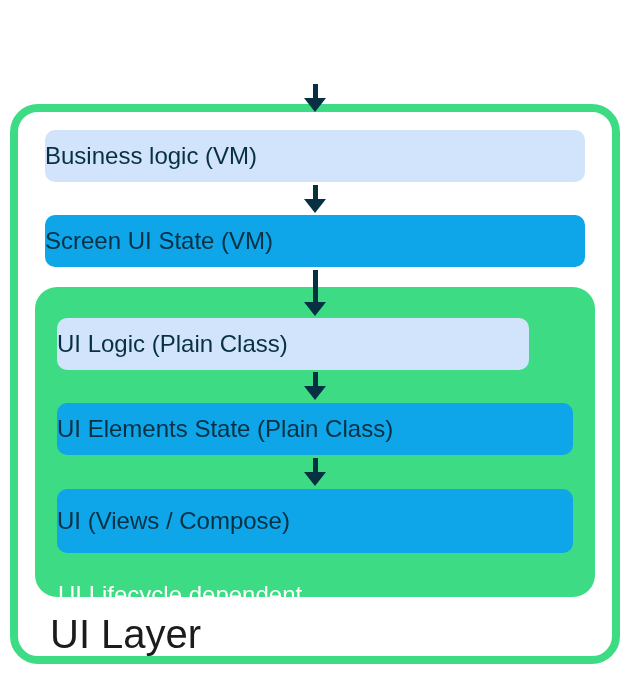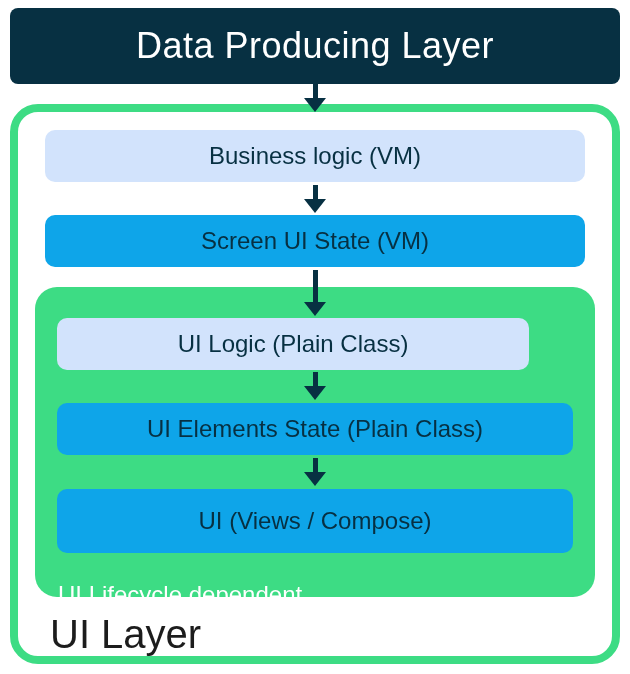--- a/index.html
+++ b/index.html
@@ -52,21 +52,20 @@
     width: 560px;
     height: 310px;
     background: #3ddc84;
     border-radius: 22px;
     z-index: 1;
   }
   .node {
     position: absolute;
     display: flex;
     align-items: center;
-    justify-content: center;
     font-size: 24px;
     color: #073042;
     border-radius: 10px;
     z-index: 2;
   }
   .node.blue { background: #d2e3fc; }
   .node.cream { background: #0ea5e9; }
 
   .n-business  { left: 45px;  top: 130px; width: 540px; height: 52px; }
   .n-screen    { left: 45px;  top: 215px; width: 540px; height: 52px; }
@@ -116,23 +115,20 @@
     color: #1c1c1c;
     font-size: 40px;
     z-index: 2;
   }
 </style>
 </head>
 <body>
 
 <div class="canvas">
 
-  <div class="header-box">
-    <span>Data Producing Layer</span>
-  </div>
 
   <div class="arrow a1">
     <div class="stem"></div>
     <div class="head"></div>
   </div>
 
   <div class="outer-box"></div>
 
   <div class="node blue n-business">
     <span>Business logic (VM)</span>

